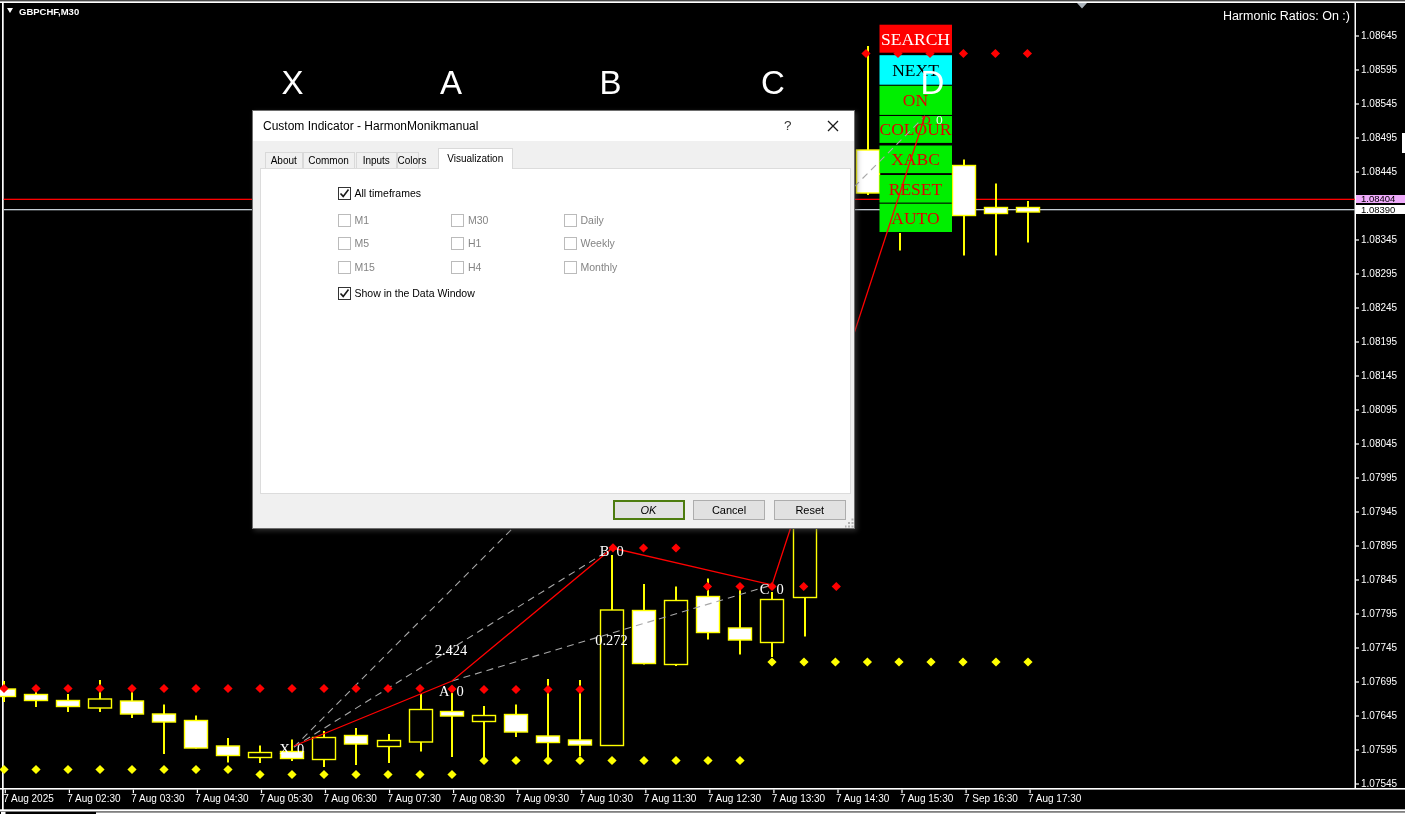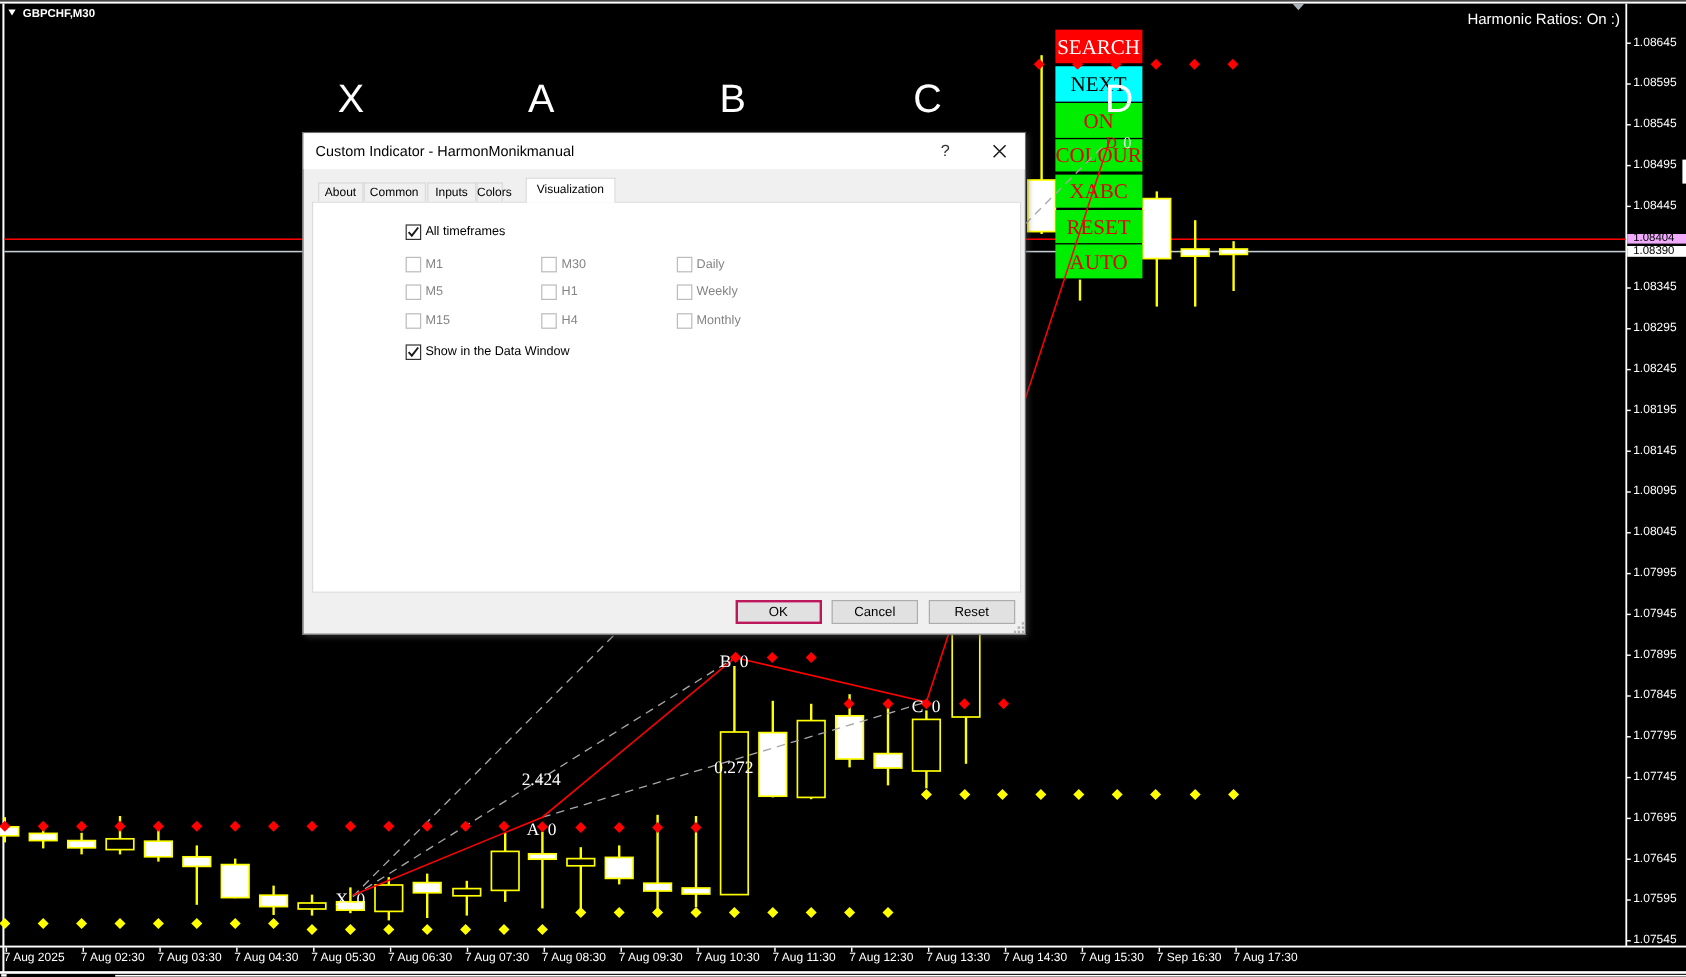--- a/index.html
+++ b/index.html
@@ -14,21 +14,21 @@
 #title { position:absolute; left:10px; top:8px; font-size:12px; color:#000; }
 #help { position:absolute; left:531px; top:7px; font-size:13.5px; color:#333; }
 #close { position:absolute; left:574px; top:9px; }
 .tab { position:absolute; top:40.5px; height:17px; background:#f0f0f0; border:1px solid #d9d9d9; border-bottom:none; font-size:10px; color:#000; text-align:center; line-height:16px; }
 .tab.active { top:36.5px; height:21.5px; background:#fff; z-index:3; line-height:19px; }
 #panel { position:absolute; left:6.5px; top:57px; width:591px; height:325.5px; background:#fff; border:1px solid #dcdcdc; z-index:1; }
 .cb { position:absolute; width:13px; height:13px; background:#fff; border:1px solid; z-index:2; }
 .cb svg { position:absolute; left:0; top:0; }
 .cbl { position:absolute; font-size:10.5px; line-height:13px; z-index:2; white-space:nowrap; }
 .dbtn { position:absolute; top:389px; height:20px; background:#e1e1e1; border:1px solid #adadad; font-size:11px; color:#000; text-align:center; line-height:18px; z-index:2; }
-#okbtn { top:388.5px; height:20.5px; border:2px solid #be185d; line-height:17px; }
+#okbtn { top:388.5px; height:20.5px; border:2px solid #4d7c0f; line-height:17px;font-style:italic; }
 #grip { position:absolute; left:592px; top:407px; }
 </style></head>
 <body>
 <svg width="1405" height="814" style="position:absolute;left:0;top:0">
 <rect x="0" y="0" width="1405" height="1.3" fill="#4a4a4a"></rect>
 <rect x="0" y="1.3" width="1405" height="1.7" fill="#ffffff"></rect>
 <rect x="2" y="3" width="1.7" height="807" fill="#ffffff"></rect>
 <rect x="1354.5" y="3" width="1.5" height="786" fill="#ffffff"></rect>
 <rect x="0" y="788" width="1405" height="1.6" fill="#ffffff"></rect>
 <rect x="0" y="809.3" width="1405" height="2.2" fill="#ffffff"></rect>

